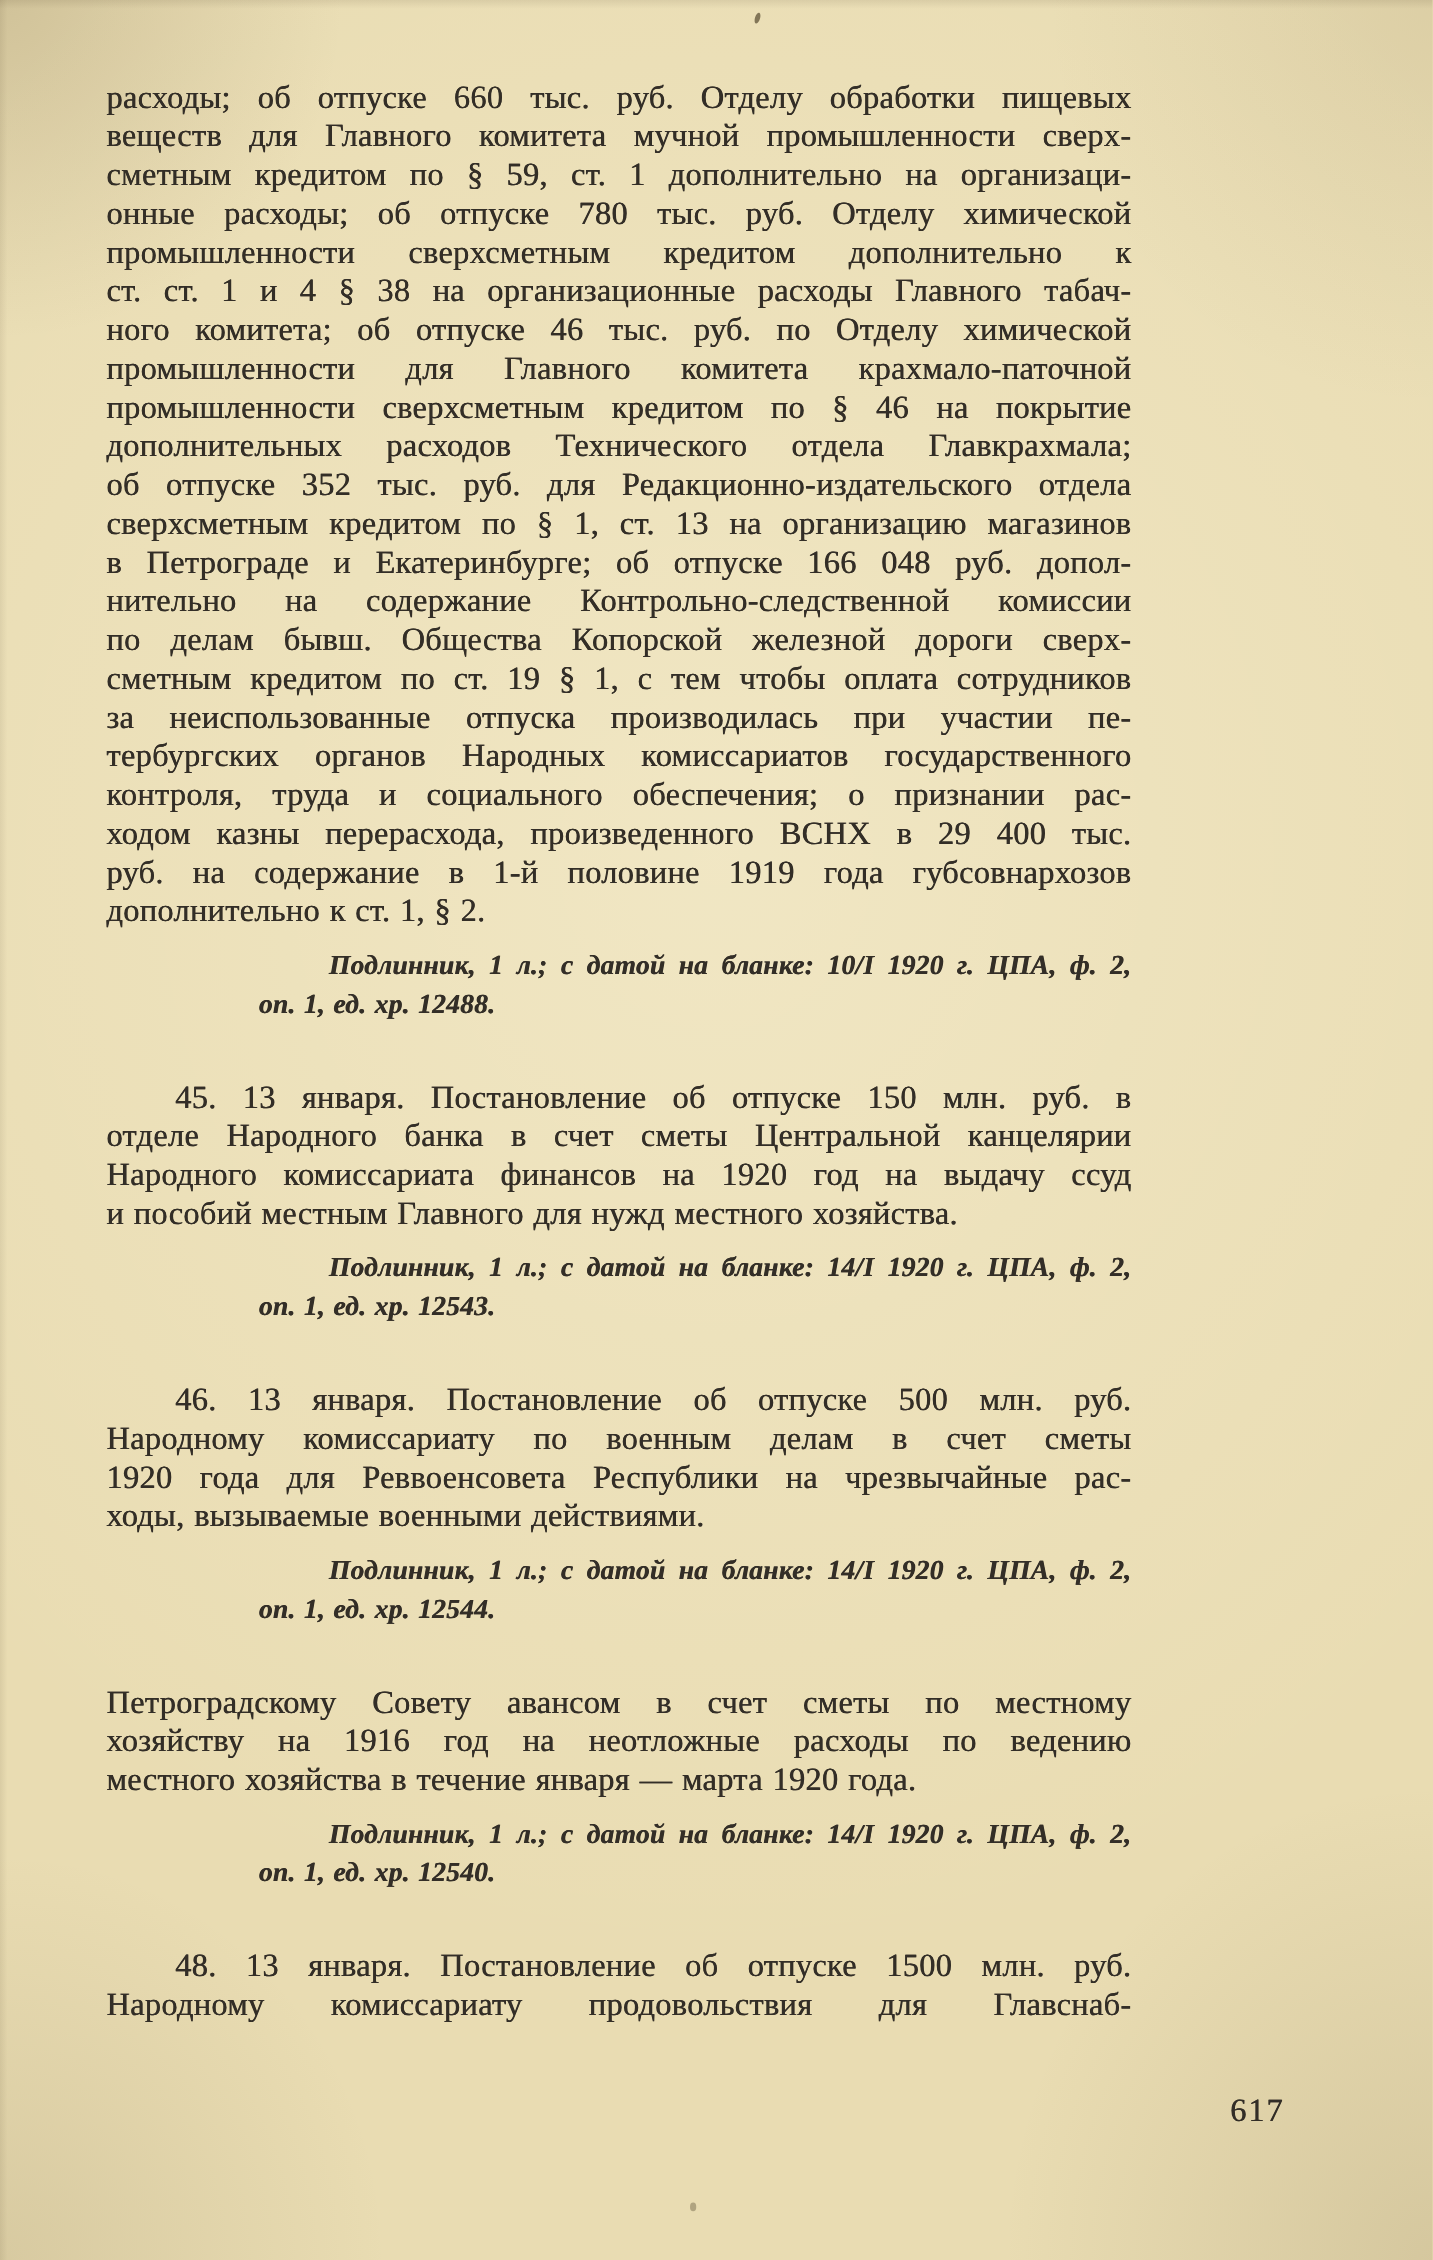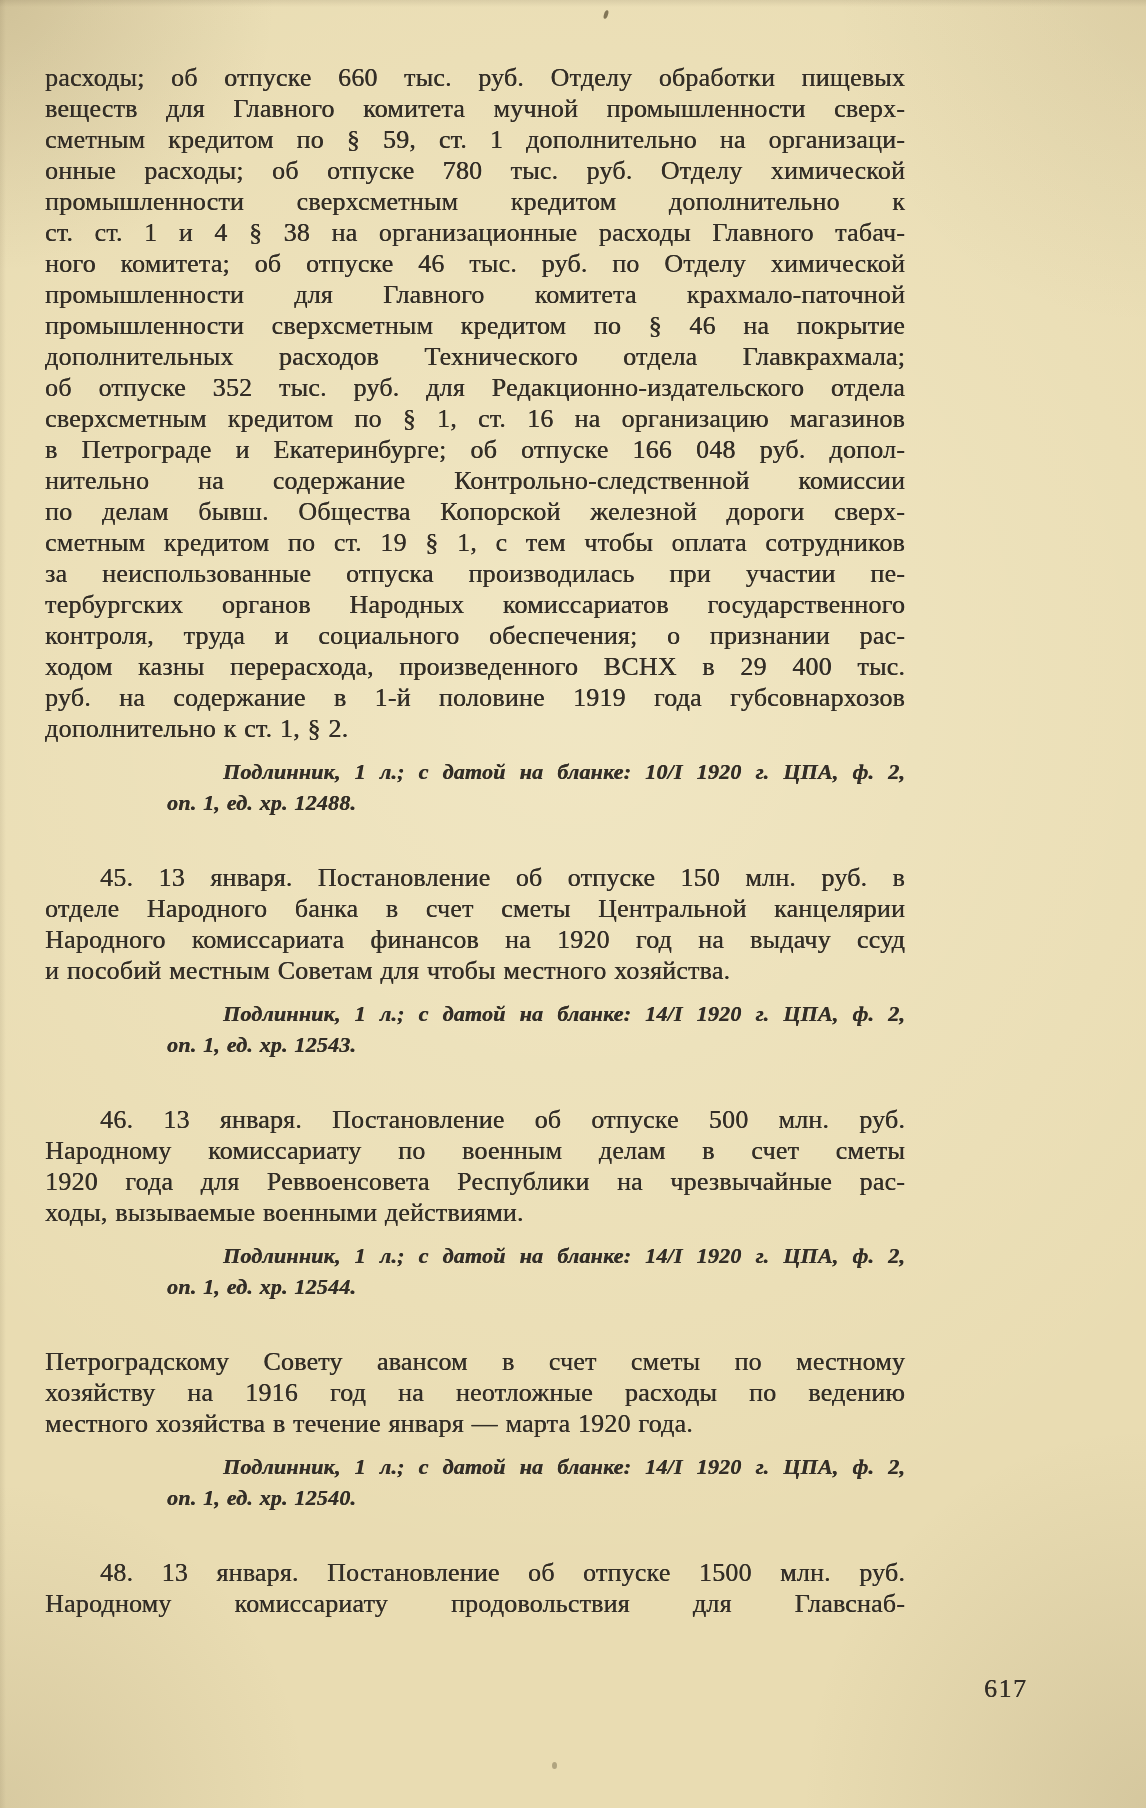--- a/index.html
+++ b/index.html
@@ -18,20 +18,21 @@
     color:#332e27;
   }
   .column{position:absolute;left:45px;top:0;width:860px;padding-top:62px;}
   .block{margin:0;}
   .line{
     font-size:26px;line-height:31px;
     text-align:justify;text-align-last:justify;
     letter-spacing:0.2px;word-spacing:1px;
     text-shadow:0.35px 0 0 currentColor;
     white-space:normal;
+    margin-left:40px;
   }
   .paragraph .line.last{text-align-last:left;}
   .paragraph.justify-last .line.last{text-align-last:justify;}
   .paragraph.indented .line.first{text-indent:55px;}
   .citation{margin:12px 0 44px;font-style:italic;font-weight:bold;}
   .citation .line{font-size:22px;line-height:31px;}
   .citation .line.first{padding-left:178px;text-align-last:justify;}
   .citation .line.last{padding-left:122px;text-align-last:left;}
   .page-number{
     position:absolute;left:984px;top:1674px;
@@ -51,41 +52,41 @@
       <div class="line">веществ для Главного комитета мучной промышленности сверх-</div>
       <div class="line">сметным кредитом по § 59, ст. 1 дополнительно на организаци-</div>
       <div class="line">онные расходы; об отпуске 780 тыс. руб. Отделу химической</div>
       <div class="line">промышленности сверхсметным кредитом дополнительно к</div>
       <div class="line">ст. ст. 1 и 4 § 38 на организационные расходы Главного табач-</div>
       <div class="line">ного комитета; об отпуске 46 тыс. руб. по Отделу химической</div>
       <div class="line">промышленности для Главного комитета крахмало-паточной</div>
       <div class="line">промышленности сверхсметным кредитом по § 46 на покрытие</div>
       <div class="line">дополнительных расходов Технического отдела Главкрахмала;</div>
       <div class="line">об отпуске 352 тыс. руб. для Редакционно-издательского отдела</div>
-      <div class="line">сверхсметным кредитом по § 1, ст. 16 на организацию магазинов</div>
+      <div class="line">сверхсметным кредитом по § 1, ст. 13 на организацию магазинов</div>
       <div class="line">в Петрограде и Екатеринбурге; об отпуске 166 048 руб. допол-</div>
       <div class="line">нительно на содержание Контрольно-следственной комиссии</div>
       <div class="line">по делам бывш. Общества Копорской железной дороги сверх-</div>
       <div class="line">сметным кредитом по ст. 19 § 1, с тем чтобы оплата сотрудников</div>
       <div class="line">за неиспользованные отпуска производилась при участии пе-</div>
       <div class="line">тербургских органов Народных комиссариатов государственного</div>
       <div class="line">контроля, труда и социального обеспечения; о признании рас-</div>
       <div class="line">ходом казны перерасхода, произведенного ВСНХ в 29 400 тыс.</div>
       <div class="line">руб. на содержание в 1-й половине 1919 года губсовнархозов</div>
       <div class="line last">дополнительно к ст. 1, § 2.</div>
     </section>
     <section class="block citation">
       <div class="line first">Подлинник, 1 л.; с датой на бланке: 10/I 1920 г. ЦПА, ф. 2,</div>
       <div class="line last">оп. 1, ед. хр. 12488.</div>
     </section>
     <section class="block paragraph indented">
       <div class="line first">45. 13 января. Постановление об отпуске 150 млн. руб. в</div>
       <div class="line">отделе Народного банка в счет сметы Центральной канцелярии</div>
       <div class="line">Народного комиссариата финансов на 1920 год на выдачу ссуд</div>
-      <div class="line last">и пособий местным Советам для чтобы местного хозяйства.</div>
+      <div class="line last">и пособий местным Главного для нужд местного хозяйства.</div>
     </section>
     <section class="block citation">
       <div class="line first">Подлинник, 1 л.; с датой на бланке: 14/I 1920 г. ЦПА, ф. 2,</div>
       <div class="line last">оп. 1, ед. хр. 12543.</div>
     </section>
     <section class="block paragraph indented">
       <div class="line first">46. 13 января. Постановление об отпуске 500 млн. руб.</div>
       <div class="line">Народному комиссариату по военным делам в счет сметы</div>
       <div class="line">1920 года для Реввоенсовета Республики на чрезвычайные рас-</div>
       <div class="line last">ходы, вызываемые военными действиями.</div>

